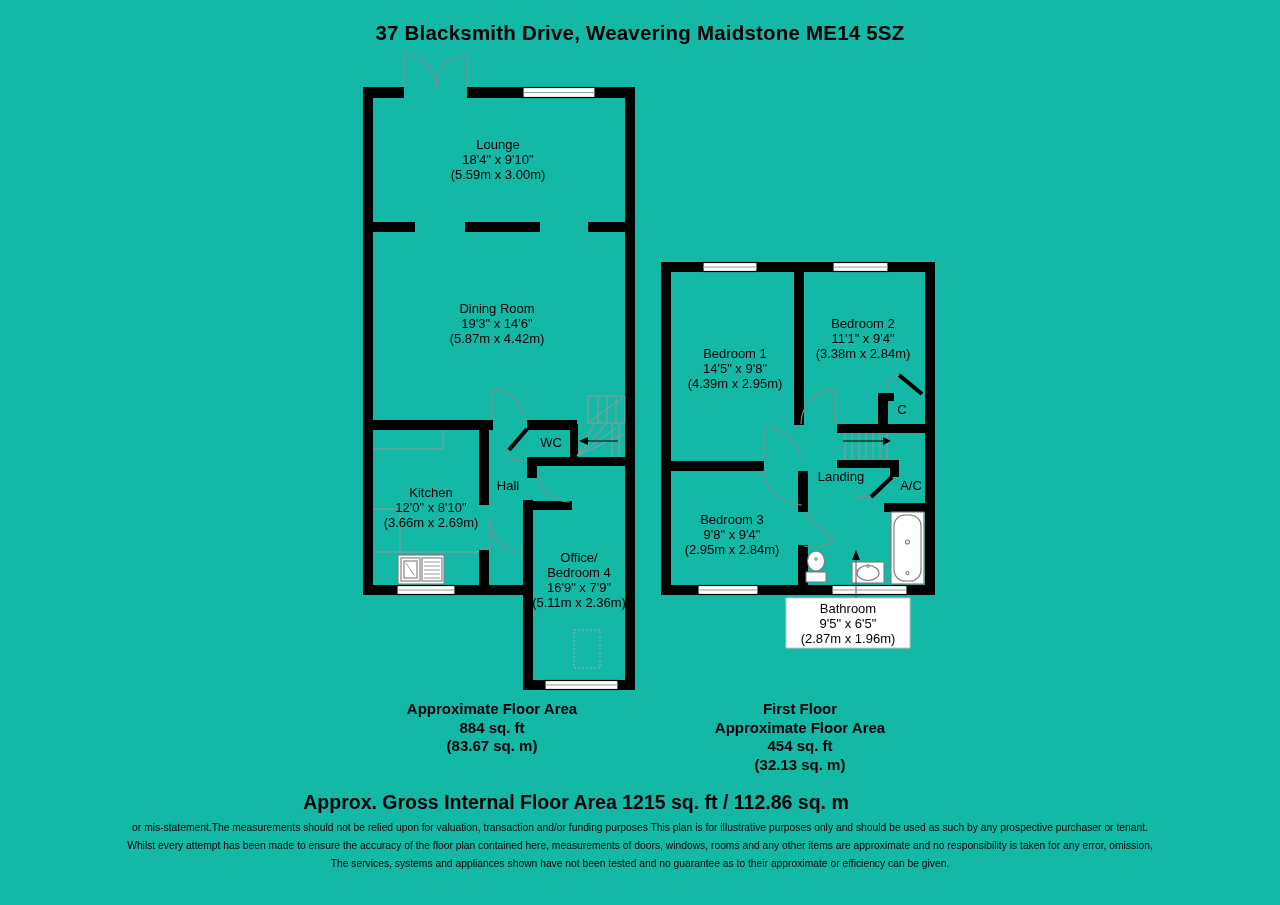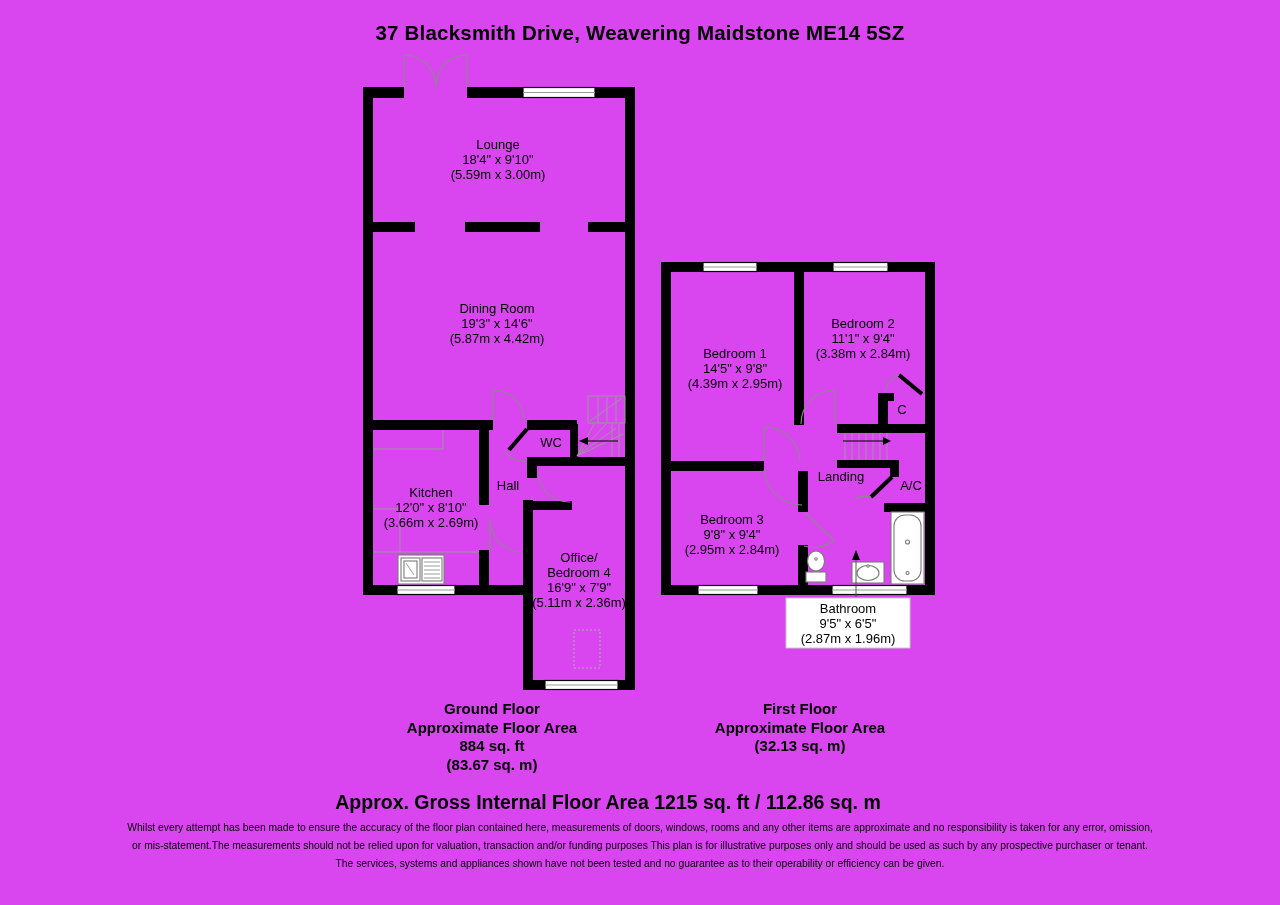--- a/index.html
+++ b/index.html
@@ -1,24 +1,24 @@
 <!DOCTYPE html>
 <html><head>
 <meta charset="utf-8">
 <style>
   html,body{margin:0;padding:0;background:#fff;}
-  #page{position:relative;width:1280px;height:905px;background:#d946ef;overflow:hidden;
+  #page{position:relative;width:1280px;height:905px;background:#14b8a6;overflow:hidden;
         font-family:"Liberation Sans","DejaVu Sans",sans-serif;color:#000;}
   #plan-svg{position:absolute;left:0;top:0;}
   .txt{position:absolute;text-align:center;color:#000;}
   #title{left:0;top:21px;width:1280px;font-size:20.5px;font-weight:bold;letter-spacing:.2px;}
   .floor-label{width:320px;top:700px;font-size:15px;font-weight:bold;line-height:18.6px;}
   #ground-label{left:332px;}
   #first-label{left:640px;text-align:center;}
-  #summary{left:0;top:791px;width:1152px;font-size:19.5px;font-weight:bold;padding-left:32px;}
+  #summary{left:0;top:791px;width:1152px;font-size:19.5px;font-weight:bold;}
   .disc{left:40px;width:1200px;font-size:10.3px;line-height:18px;}
   #disclaimer{top:819px;}
   #copyright{left:0;top:912px;width:1280px;font-size:11.8px;font-weight:normal;}
   
   text{font-family:"Liberation Sans","DejaVu Sans",sans-serif;font-size:13px;fill:#000;}
   .wall{fill:#000;}
   .thin{stroke:#8a8a8a;stroke-width:1.1;fill:none;}
   .thin2{stroke:#9a9a9a;stroke-width:1;fill:none;}
   .leaf{stroke:#000;stroke-width:4.2;fill:none;}
   .win{fill:#fff;stroke:#000;stroke-width:1.2;}
@@ -233,35 +233,35 @@
         <text x="841" y="481">Landing</text>
 
         <text x="848" y="613">Bathroom</text>
         <text x="848" y="628">9'5" x 6'5"</text>
         <text x="848" y="643">(2.87m x 1.96m)</text>
       </g>
     </g>
   </svg>
 
   <div id="ground-label" class="txt floor-label">
-    <div>Ground Floor</div>
     <div>Approximate Floor Area</div>
     <div>884 sq. ft</div>
     <div>(83.67 sq. m)</div>
   </div>
 
   <div id="first-label" class="txt floor-label">
     <div>First Floor</div>
     <div>Approximate Floor Area</div>
+    <div>454 sq. ft</div>
     <div>(32.13 sq. m)</div>
   </div>
 
   <div id="summary" class="txt">Approx. Gross Internal Floor Area 1215 sq. ft / 112.86 sq. m</div>
 
   <div id="disclaimer" class="txt disc">
+    <div>or mis-statement.The measurements should not be relied upon for valuation, transaction and/or funding purposes This plan is for illustrative purposes only and should be used as such by any prospective purchaser or tenant.</div>
     <div>Whilst every attempt has been made to ensure the accuracy of the floor plan contained here, measurements of doors, windows, rooms and any other items are approximate and no responsibility is taken for any error, omission,</div>
-    <div>or mis-statement.The measurements should not be relied upon for valuation, transaction and/or funding purposes This plan is for illustrative purposes only and should be used as such by any prospective purchaser or tenant.</div>
-    <div>The services, systems and appliances shown have not been tested and no guarantee as to their operability or efficiency can be given.</div>
+    <div>The services, systems and appliances shown have not been tested and no guarantee as to their approximate or efficiency can be given.</div>
   </div>
 
   <div id="copyright" class="txt">Copyright V360 Ltd 2025 | www.houseviz.com</div>
 
 </div>
 
 </body></html>

